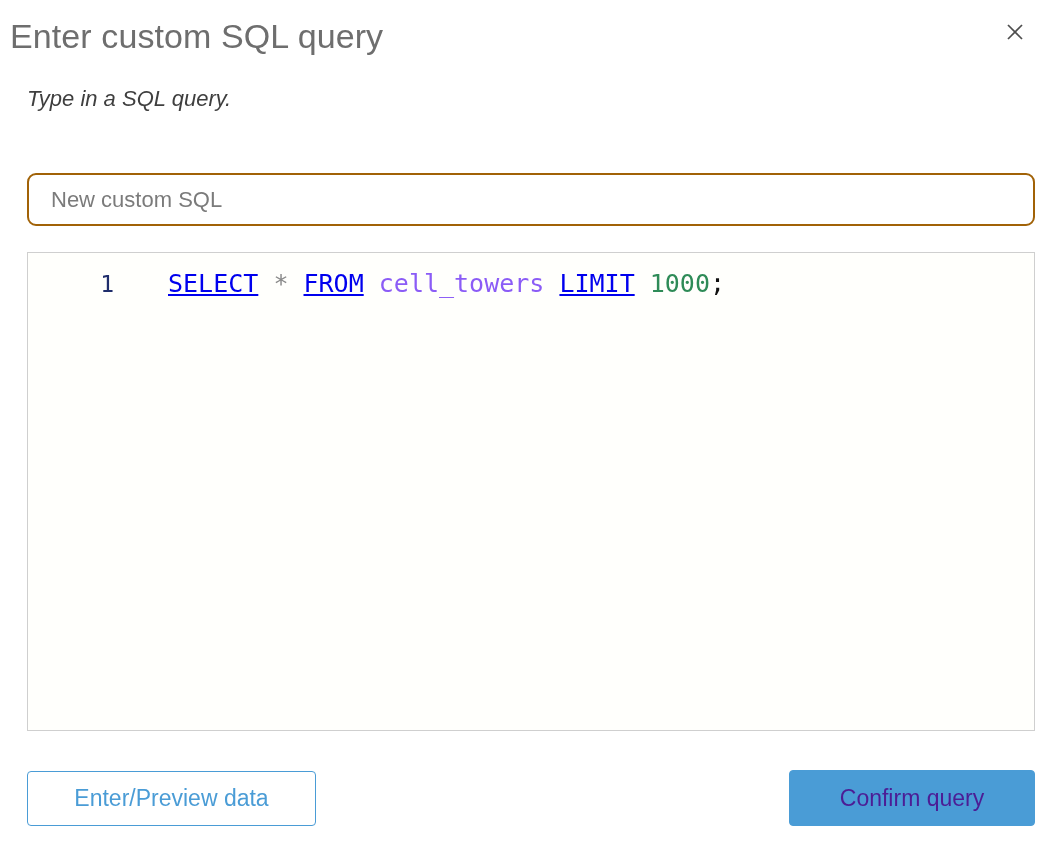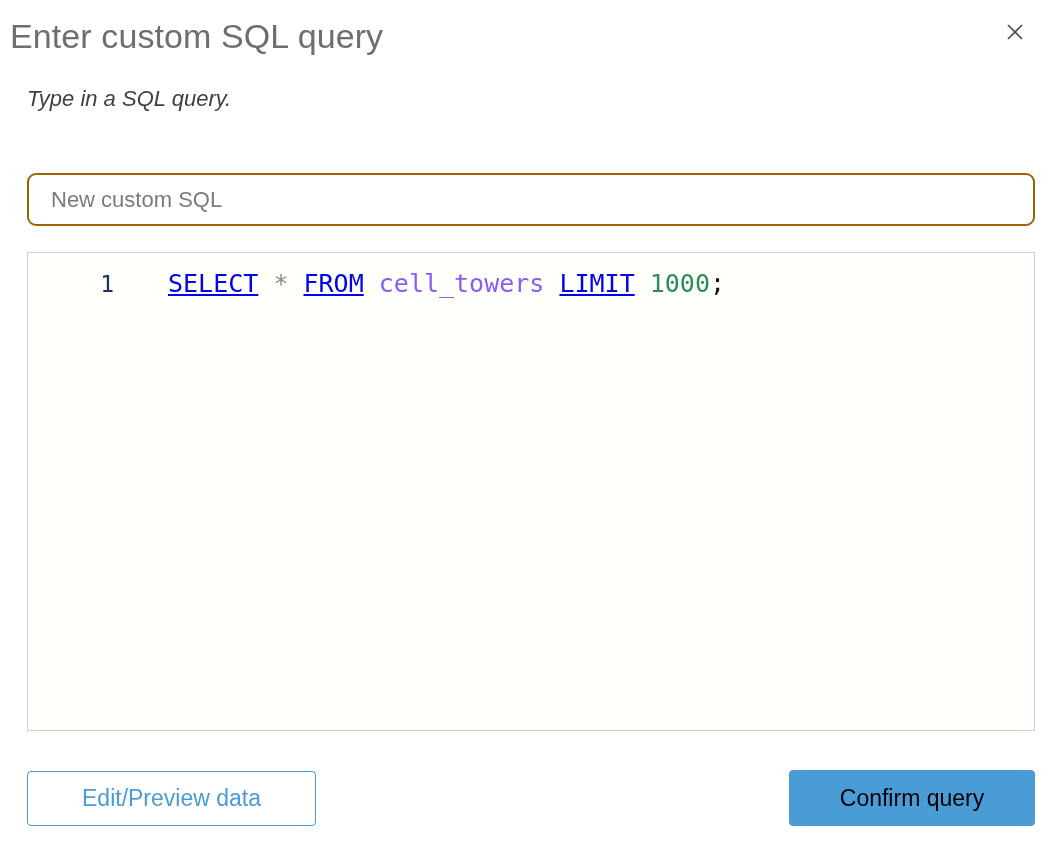--- a/index.html
+++ b/index.html
@@ -158,21 +158,21 @@
   .btn-primary {
     position: absolute;
     left: 789px;
     top: 770px;
     width: 246px;
     height: 56px;
     box-sizing: border-box;
     background: #4a9cd6;
     border: 1px solid #4a9cd6;
     border-radius: 4px;
-    color: #000000;
+    color: #4c1d95;
     font-family: "Liberation Sans", sans-serif;
     font-size: 23px;
     cursor: pointer;
     padding: 0;
   }
 </style>
 </head>
 <body>
 
 <div class="dialog">
@@ -192,17 +192,17 @@
 
   <input class="name-input" type="text" placeholder="New custom SQL" value="" style="">
 
   <div class="editor">
     <div class="code-row">
       <div class="line-number">1</div>
       <div class="code-line"><span class="tok-keyword">SELECT</span><span class="tok-plain"> </span><span class="tok-operator">*</span><span class="tok-plain"> </span><span class="tok-keyword">FROM</span><span class="tok-plain"> </span><span class="tok-ident">cell_towers</span><span class="tok-plain"> </span><span class="tok-keyword">LIMIT</span><span class="tok-plain"> </span><span class="tok-number">1000</span><span class="tok-punct">;</span></div>
     </div>
   </div>
 
-  <button class="btn-secondary">Edit/Preview data</button>
+  <button class="btn-secondary">Enter/Preview data</button>
 
   <button class="btn-primary">Confirm query</button>
 
 </div>
 
 </body></html>

